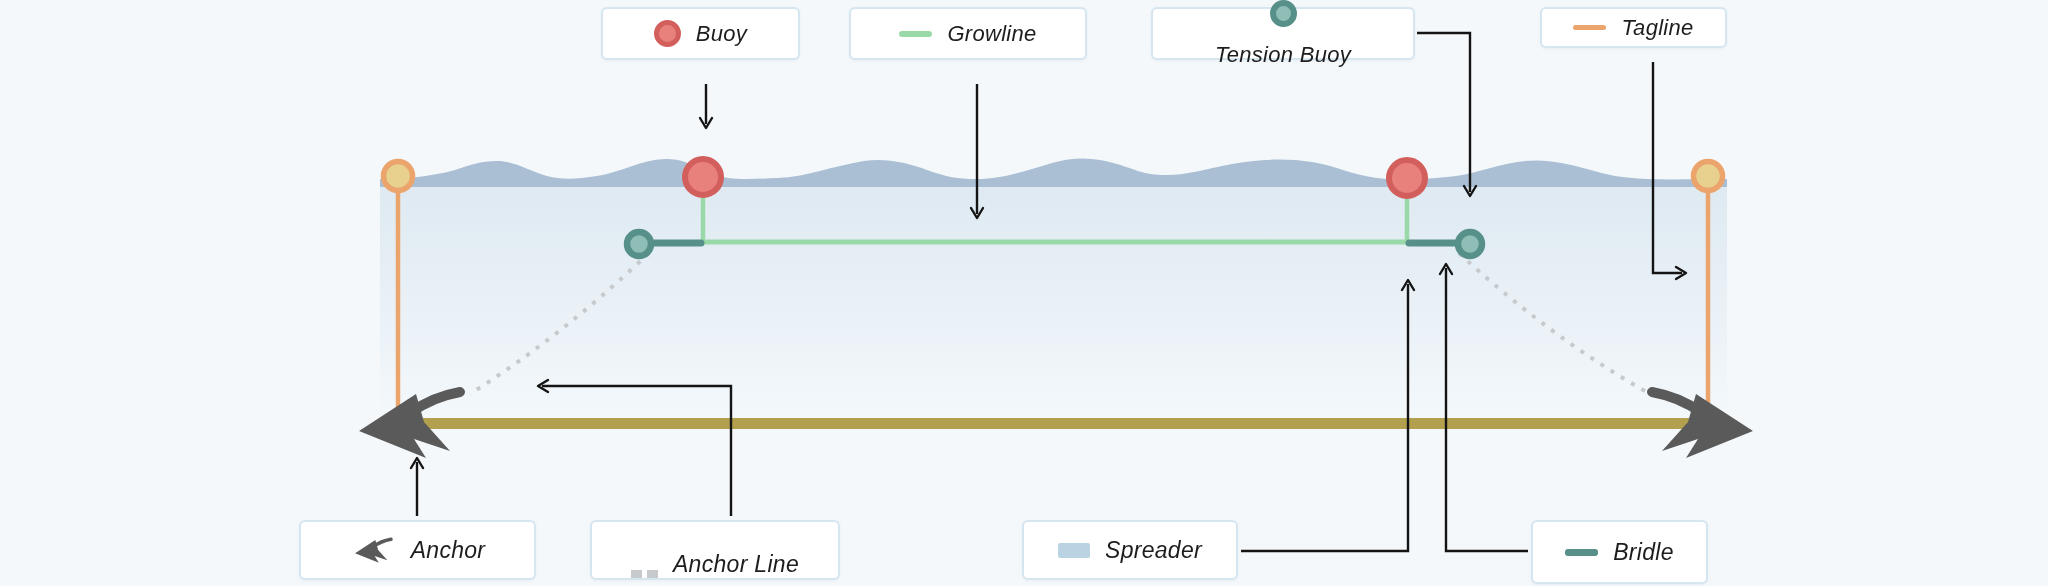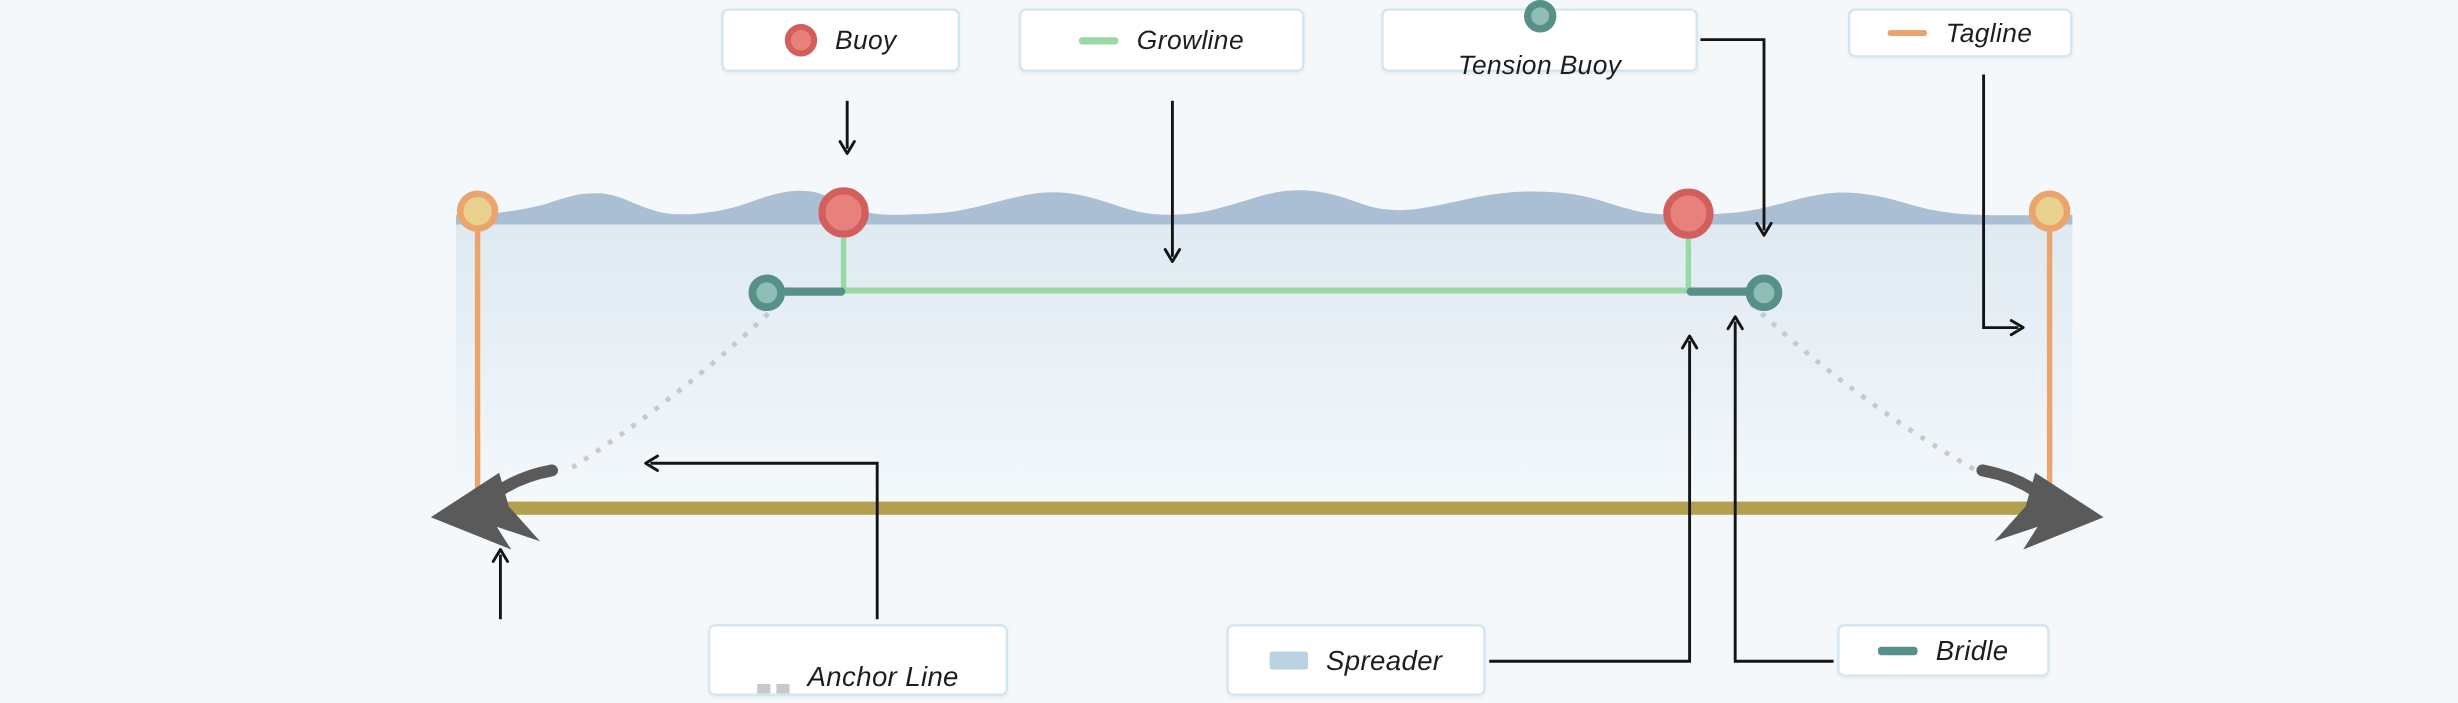--- a/index.html
+++ b/index.html
@@ -153,29 +153,37 @@
   </div>
   <div class="legend-box legend-top" style="left:1151px;top:7px;width:264px;height:53px;flex-direction:column;">
     <span class="icon icon-circle-teal"></span>
     <span class="legend-label">Tension Buoy</span>
   </div>
   <div class="legend-box legend-top" style="left:1540px;top:7px;width:187px;height:41px;">
     <span class="icon icon-bar tagline"></span>
     <span class="legend-label">Tagline</span>
   </div>
 
+  <div class="legend-box legend-bottom" style="left:299px;top:520px;width:237px;height:60px;">
+    <span class="icon icon-anchor">
+      <svg width="46" height="32" viewBox="-8 -8 121 90">
+        <use href="#anchor-g" transform="translate(105,0) scale(-1,1)"></use>
+      </svg>
+    </span>
+    <span class="legend-label">Anchor</span>
+  </div>
   <div class="legend-box legend-bottom" style="left:590px;top:520px;width:250px;height:60px;align-items:flex-end;">
     <span class="icon icon-anchor-line">
         <i></i>
         <i></i>
       </span>
     <span class="legend-label">Anchor Line</span>
   </div>
   <div class="legend-box legend-bottom" style="left:1022px;top:520px;width:216px;height:60px;">
     <span class="icon icon-spreader"></span>
     <span class="legend-label">Spreader</span>
   </div>
-  <div class="legend-box legend-bottom" style="left:1531px;top:520px;width:177px;height:44px;">
+  <div class="legend-box legend-bottom" style="left:1531px;top:520px;width:177px;height:64px;">
     <span class="icon icon-bar bridle"></span>
     <span class="legend-label">Bridle</span>
   </div>
 
 </div>
 
 </body></html>

